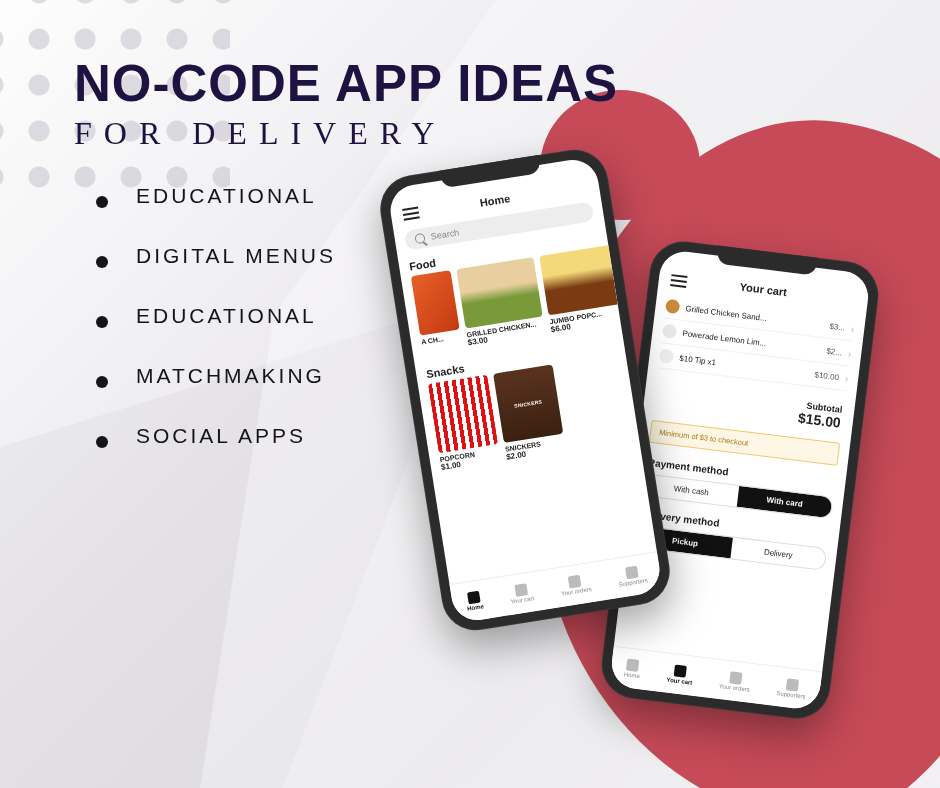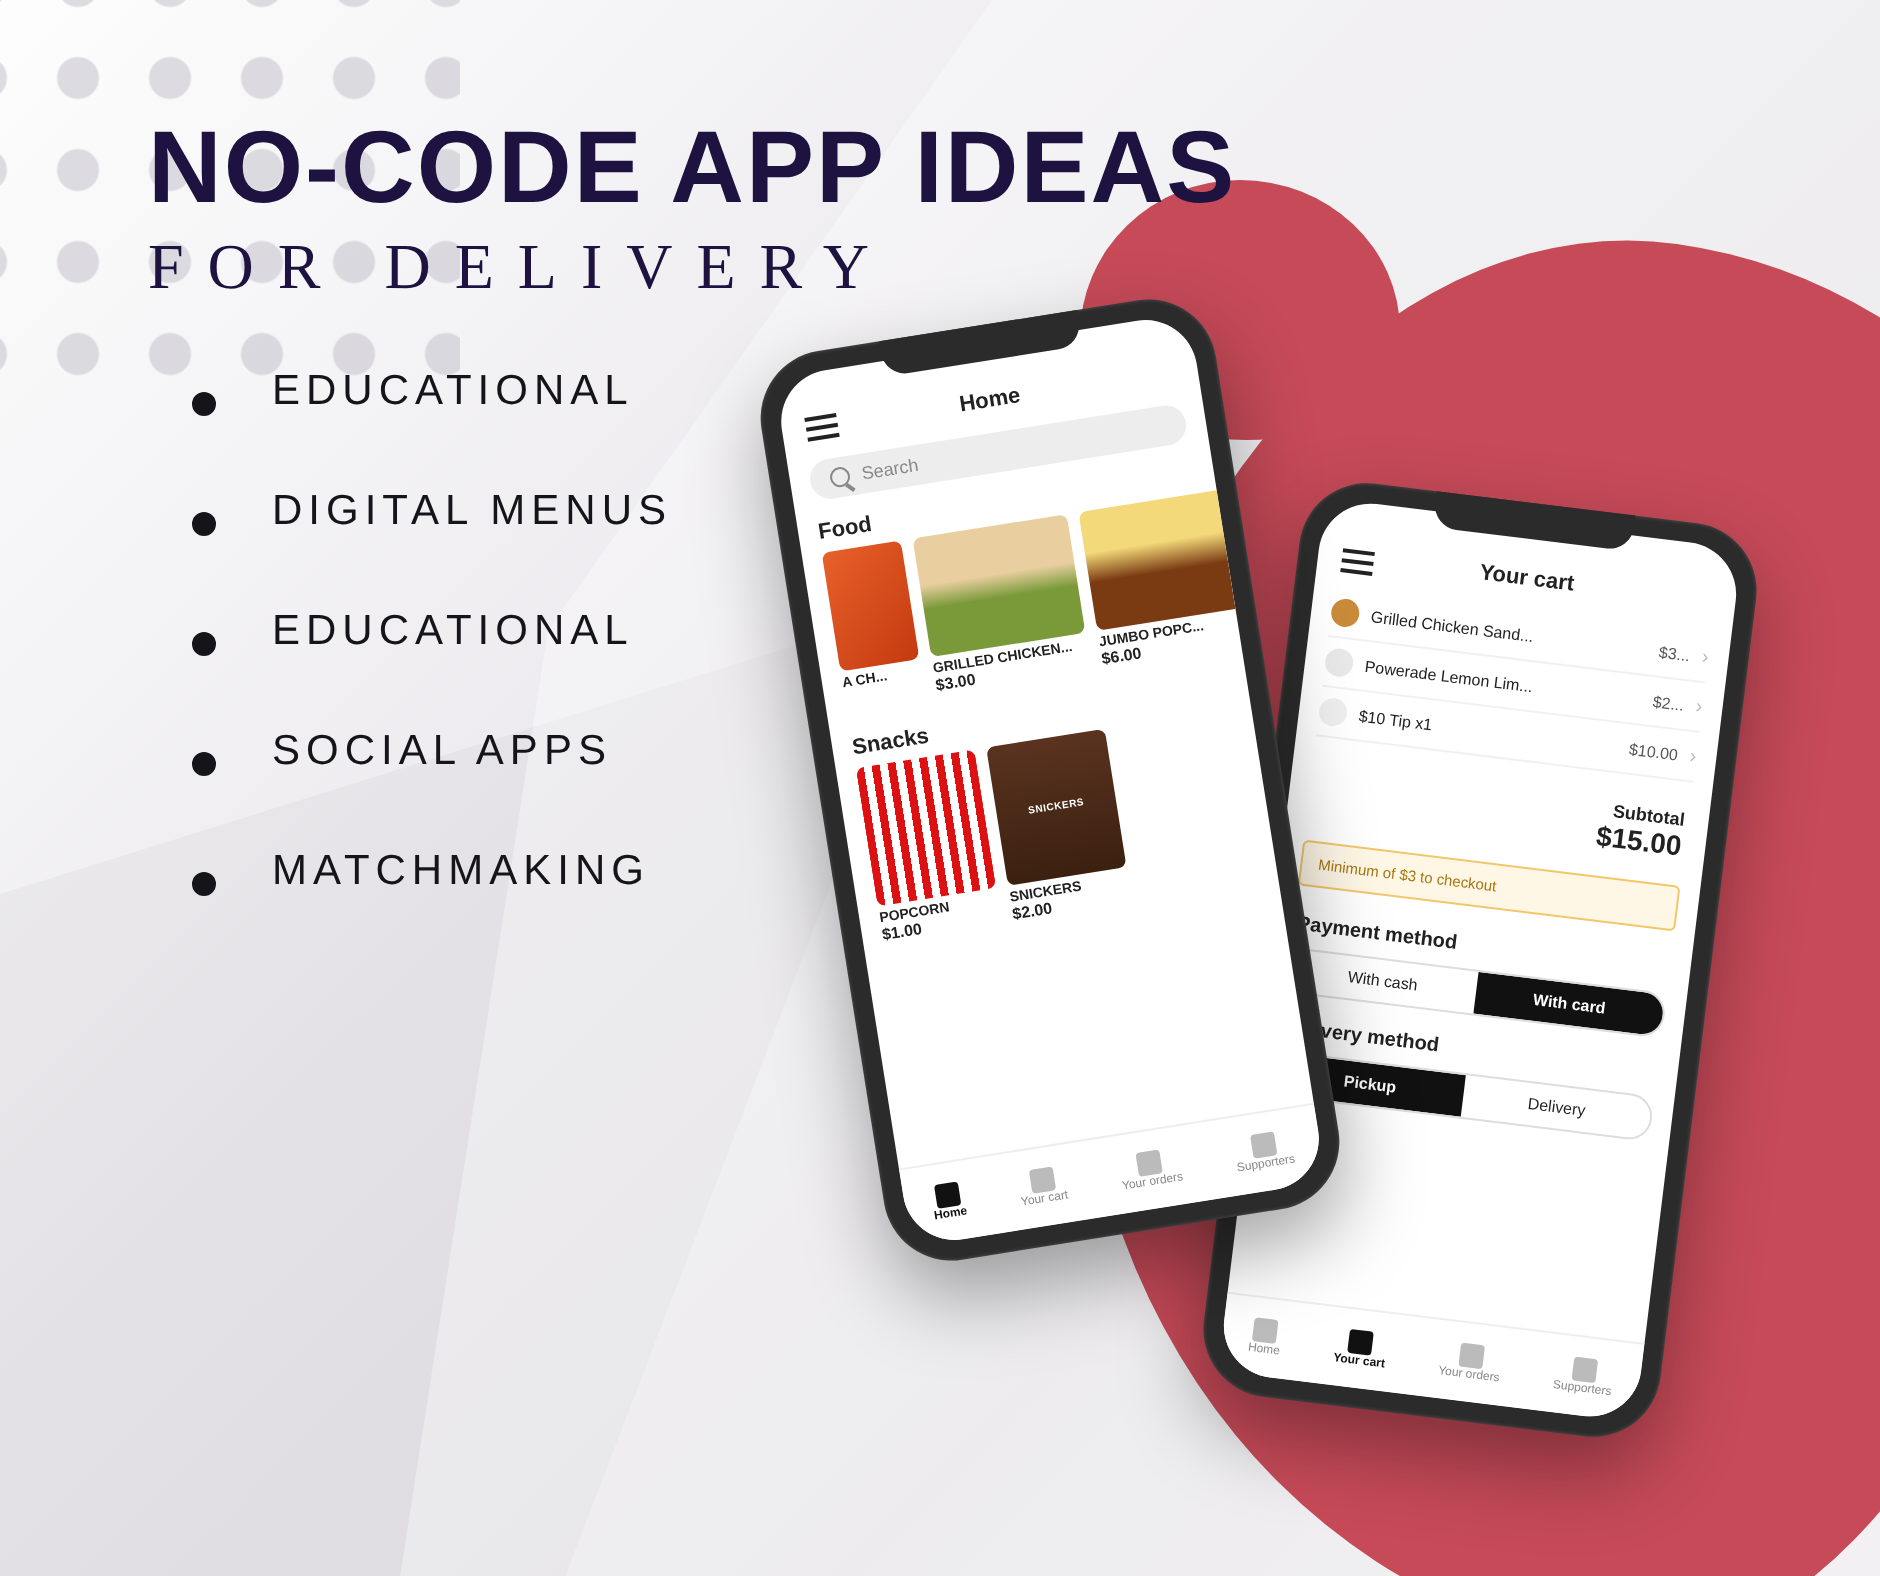--- a/index.html
+++ b/index.html
@@ -184,22 +184,22 @@
 
 <div class="heading">
   <div class="title">NO-CODE APP IDEAS</div>
   <div class="subtitle">FOR DELIVERY</div>
 </div>
 
 <ul class="list">
   <li>EDUCATIONAL</li>
   <li>DIGITAL MENUS</li>
   <li>EDUCATIONAL</li>
+  <li>MATCHMAKING</li>
   <li>SOCIAL APPS</li>
-  <li>MATCHMAKING</li>
 </ul>
 
 <div class="phones">
 
   <div class="phone phone-right">
     <div class="notch"></div>
     <div class="screen">
       <div class="p2-top">
         <div class="hamburger">
             <span></span>

